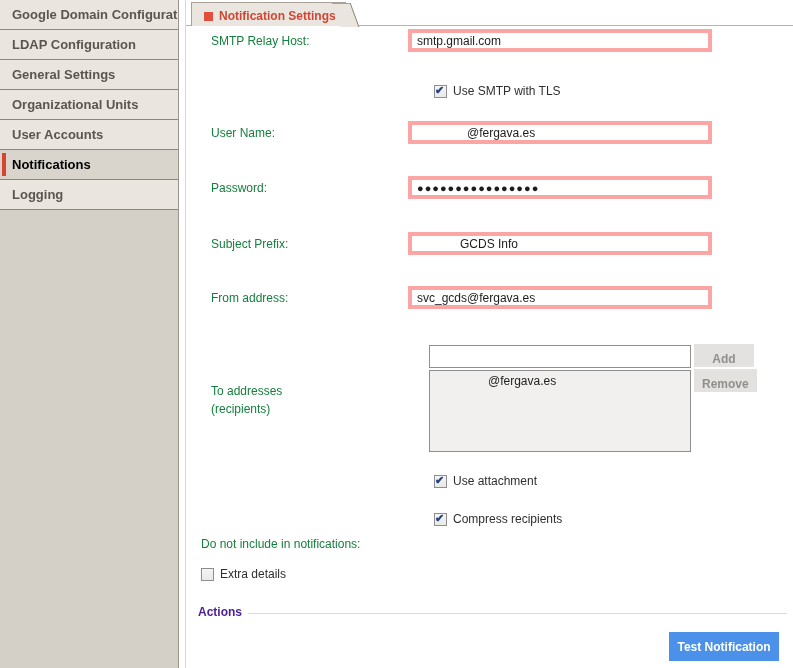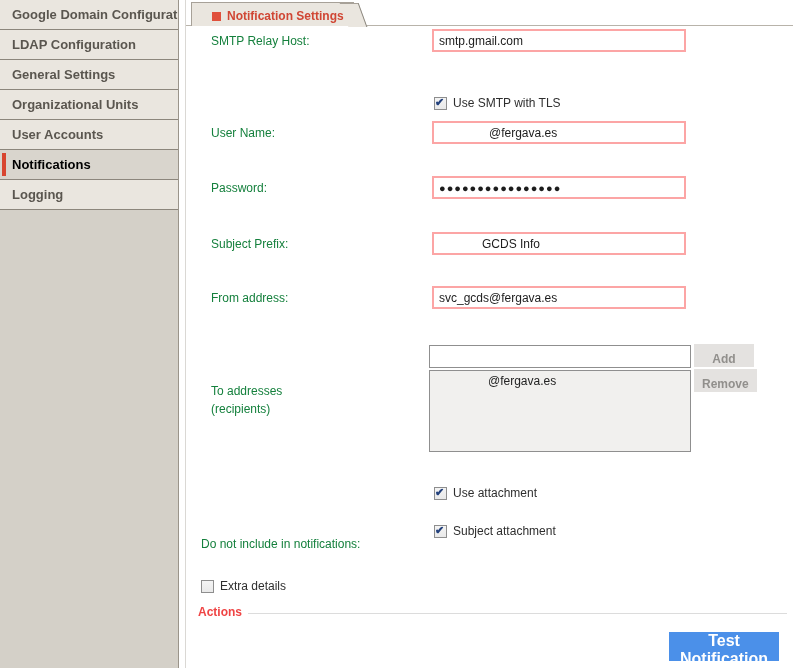--- a/index.html
+++ b/index.html
@@ -27,44 +27,44 @@
 
   
   .main {
     position:absolute; left:185px; top:0; width:608px; height:668px;
     background:#ffffff; border-left:1px solid #dad8d4;
   }
   .tabline { position:absolute; left:0; top:25px; width:100%; height:1px; background:#b8b3aa; }
   .tab {
     position:absolute; left:5px; top:2px; height:24px; z-index:2;
     background:#eae6df; border:1px solid #a7a198; border-bottom:none; border-right:none;
-    padding:0 10px 0 20px; line-height:23px; white-space:nowrap;
+    padding:0 10px 0 12px; line-height:23px; white-space:nowrap;
   }
   .tab::after {
     content:''; position:absolute; top:0; right:-9px; width:18px; height:100%;
     background:#eae6df; border-top:1px solid #a7a198; border-right:1px solid #8a867e;
     transform:skewX(20deg);
   }
   .tab .tab-label { position:relative; z-index:3; color:#d04634; font-size:12px; font-weight:bold; }
   .tab-square {
     display:inline-block; width:9px; height:9px; background:#e0503c;
     margin-right:6px; position:relative; z-index:3; vertical-align:-1px;
   }
 
   
   .flabel { position:absolute; left:25px; color:#15803d; font-size:12px; white-space:nowrap; }
   .tinput {
-    position:absolute; left:246px; width:254px; height:23px;
-    border:2px solid #fca5a5; background:#ffffff; color:#1c1c1c;
+    position:absolute; left:222px; width:304px; height:23px;
+    border:4px solid #fca5a5; background:#ffffff; color:#1c1c1c;
     font-family:"Liberation Sans", sans-serif; font-size:12px; padding:0 5px; outline:none;
   }
   .tinput.indent { padding-left:55px; }
   .tinput.pwd { font-size:11px; font-weight:bold; letter-spacing:1px; }
 
-  .checkrow { position:absolute; height:14px; line-height:13px; white-space:nowrap; cursor:pointer;margin-top:12px; }
+  .checkrow { position:absolute; height:14px; line-height:13px; white-space:nowrap; cursor:pointer; }
   .cbox {
     display:inline-block; width:13px; height:13px; vertical-align:top;
     background:linear-gradient(#f4f4f4,#e9e9e9); border:1px solid #8e8e8e;
     position:relative;
   }
   .cbox.checked::after {
     content:'\2714'; position:absolute; left:0px; top:-2px;
     color:#23417c; font-size:11px; font-weight:bold;
   }
   .checkrow .cb-label { font-size:12px; color:#2e2e2e; margin-left:6px; vertical-align:top; }
@@ -76,26 +76,26 @@
     background:#f1f0ee; border:1px solid #8f8f8f; overflow:hidden;
   }
   .r-item { font-size:12px; color:#222; padding:3px 4px 2px 58px; cursor:default; }
   .mini-btn {
     position:absolute; left:508px; height:23px; border:none;
     background:#e4e2e0; color:#918f8c; font-family:"Liberation Sans", sans-serif;
     font-size:12px; font-weight:bold; text-align:center; padding:8px 8px; min-width:60px;
   }
 
   
-  .actions-title { position:absolute; left:12px; top:605px; font-size:12px; font-weight:bold; color:#ef4444; }
+  .actions-title { position:absolute; left:12px; top:605px; font-size:12px; font-weight:bold; color:#4c1d95; }
   .actions-line { position:absolute; left:62px; right:6px; top:613px; height:1px; background:#dcdcdc; }
   .test-btn {
     position:absolute; left:483px; top:632px; width:110px; height:29px;
     background:#4b90e9; border:none; color:#ffffff;
-    font-family:"Liberation Sans", sans-serif; font-size:16px; font-weight:bold; cursor:pointer;
+    font-family:"Liberation Sans", sans-serif; font-size:12px; font-weight:bold; cursor:pointer;
   }
 </style>
 </head>
 <body>
 
 <div class="app">
 
   <div class="sidebar">
     <div class="sb-item">Google Domain Configuration</div>
     <div class="sb-item">LDAP Configuration</div>
@@ -143,21 +143,21 @@
       <div class="r-item">@fergava.es</div>
     </div>
     <button class="mini-btn" style="top:344px;">Add</button>
     <button class="mini-btn" style="top:369px;">Remove</button>
 
     <div class="checkrow" style="left:248px; top:475px;">
       <span class="cbox checked"></span><span class="cb-label">Use attachment</span>
     </div>
 
     <div class="checkrow" style="left:248px; top:513px;">
-      <span class="cbox checked"></span><span class="cb-label">Subject attachment</span>
+      <span class="cbox checked"></span><span class="cb-label">Compress recipients</span>
     </div>
 
     <div class="flabel" style="left:15px; top:537px;">Do not include in notifications:</div>
 
     <div class="checkrow" style="left:15px; top:568px;">
       <span class="cbox"></span><span class="cb-label">Extra details</span>
     </div>
 
     <div class="actions-title">Actions</div>
     <div class="actions-line"></div>

